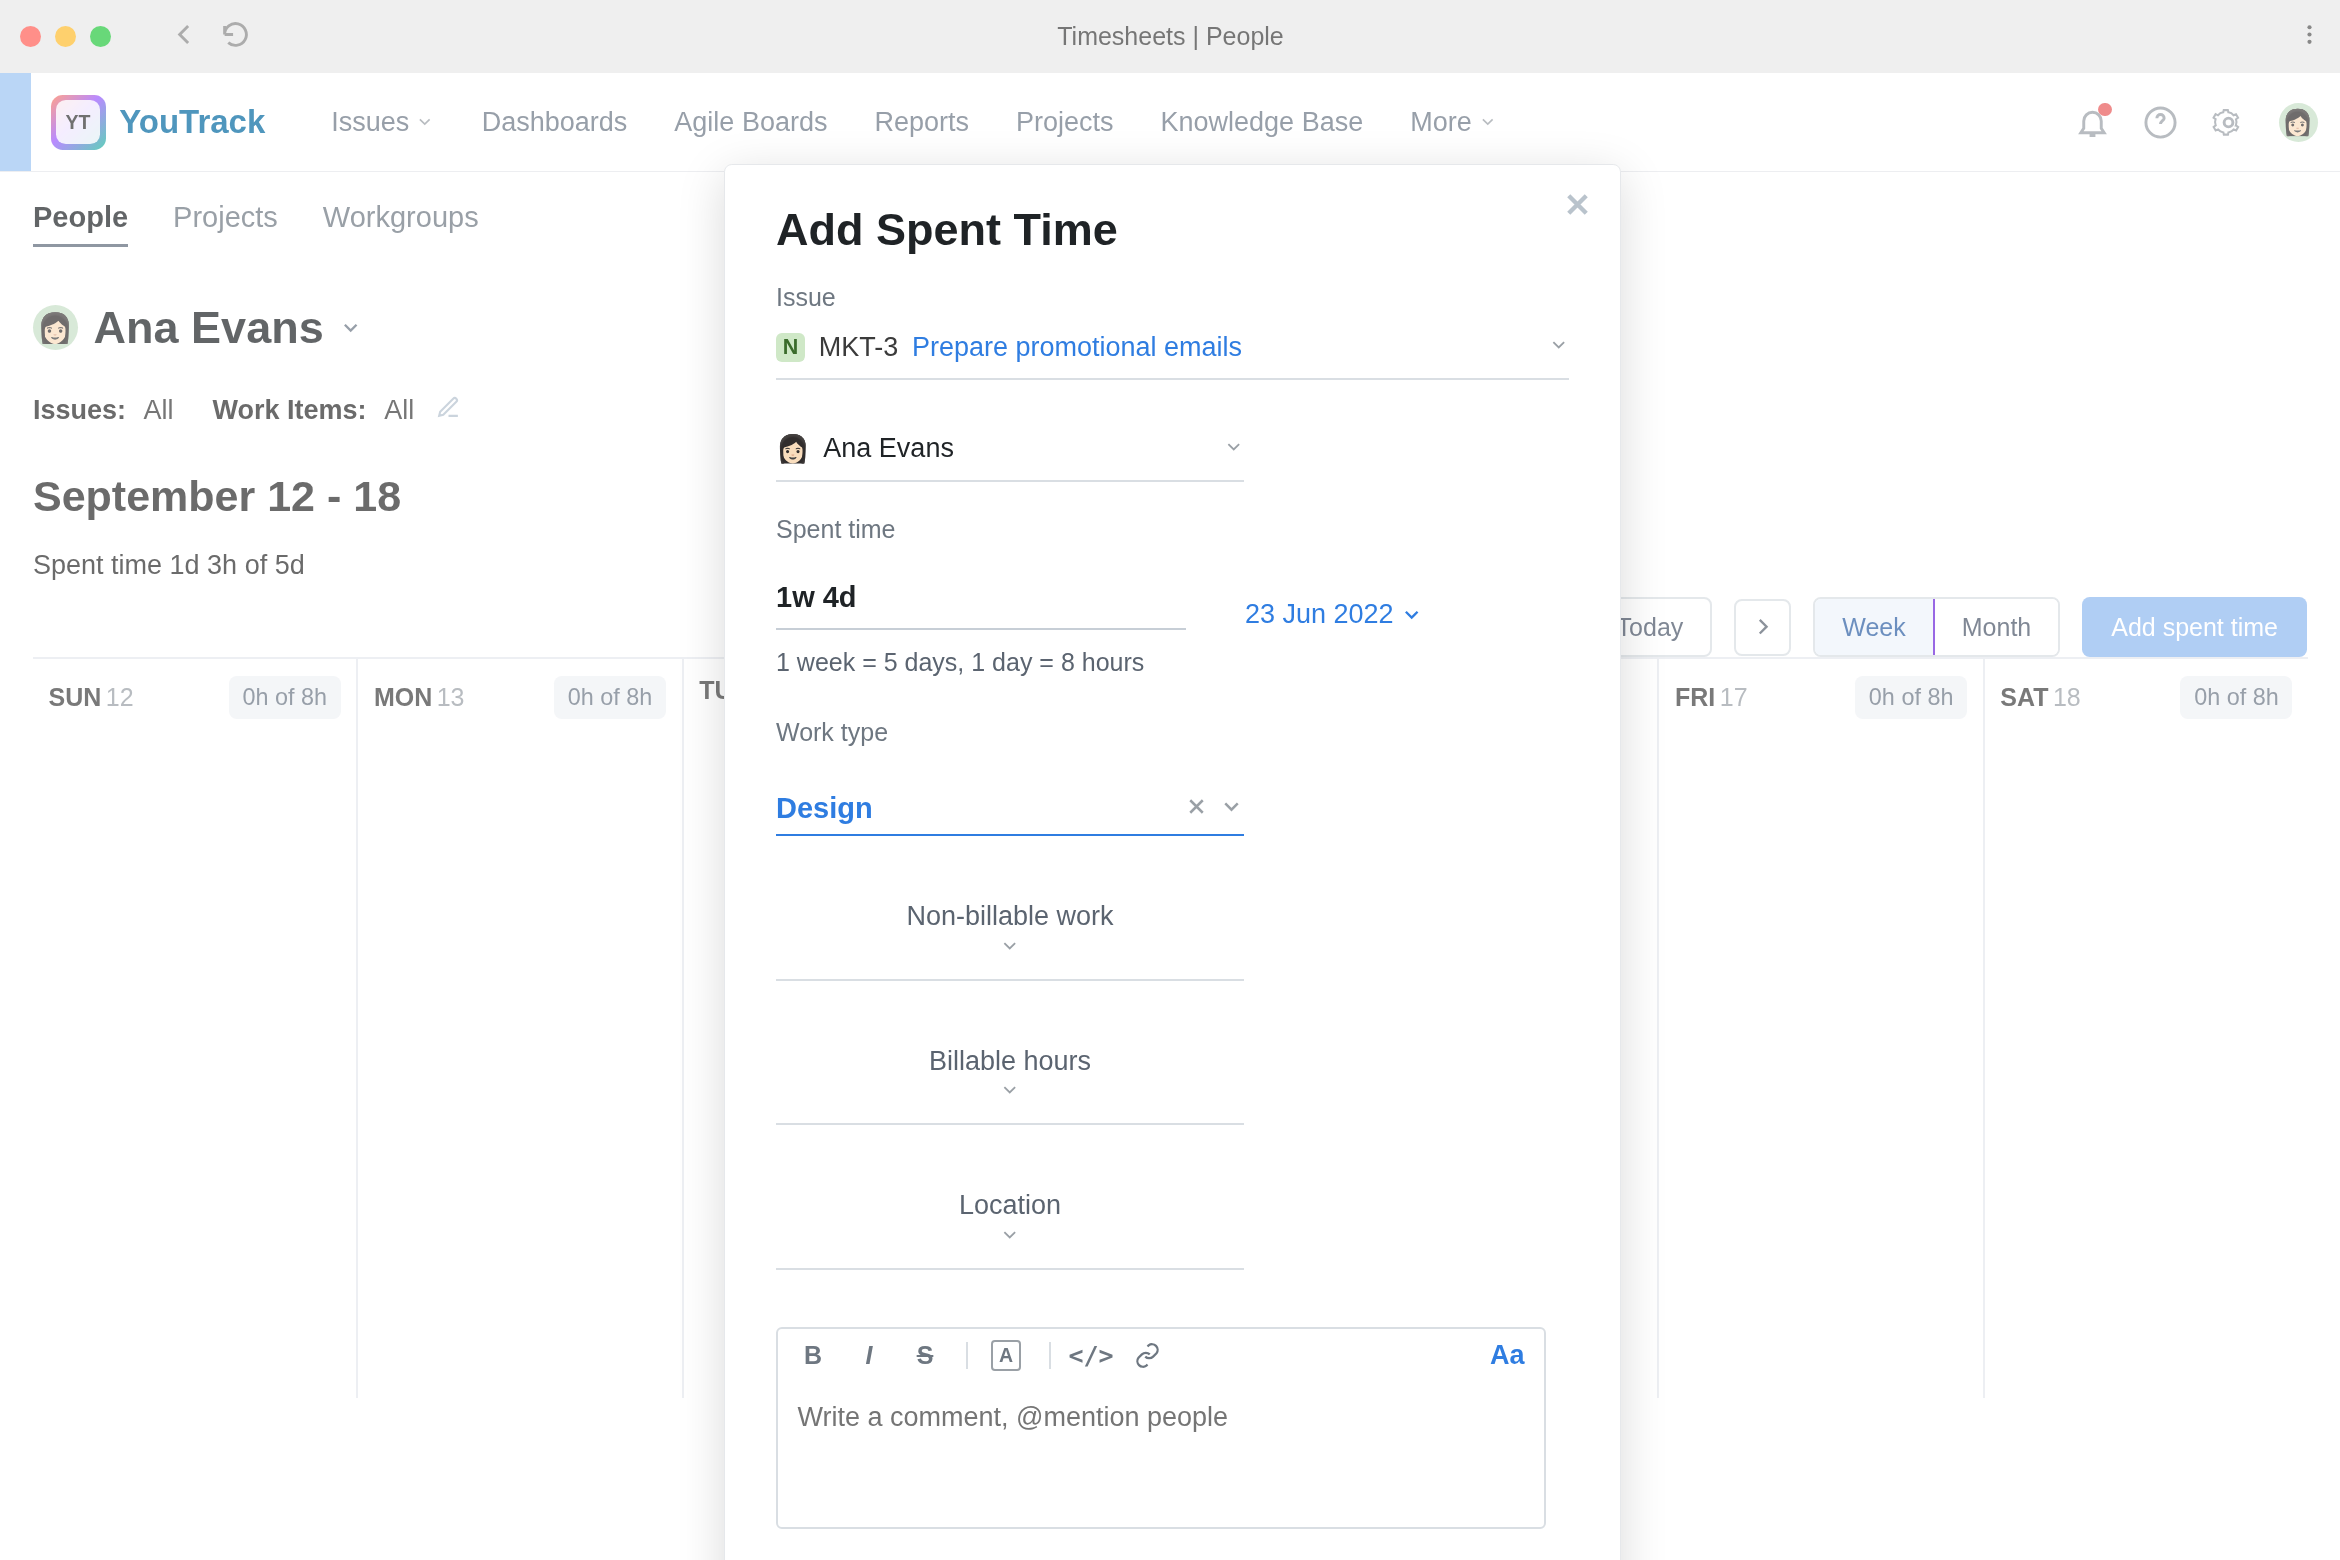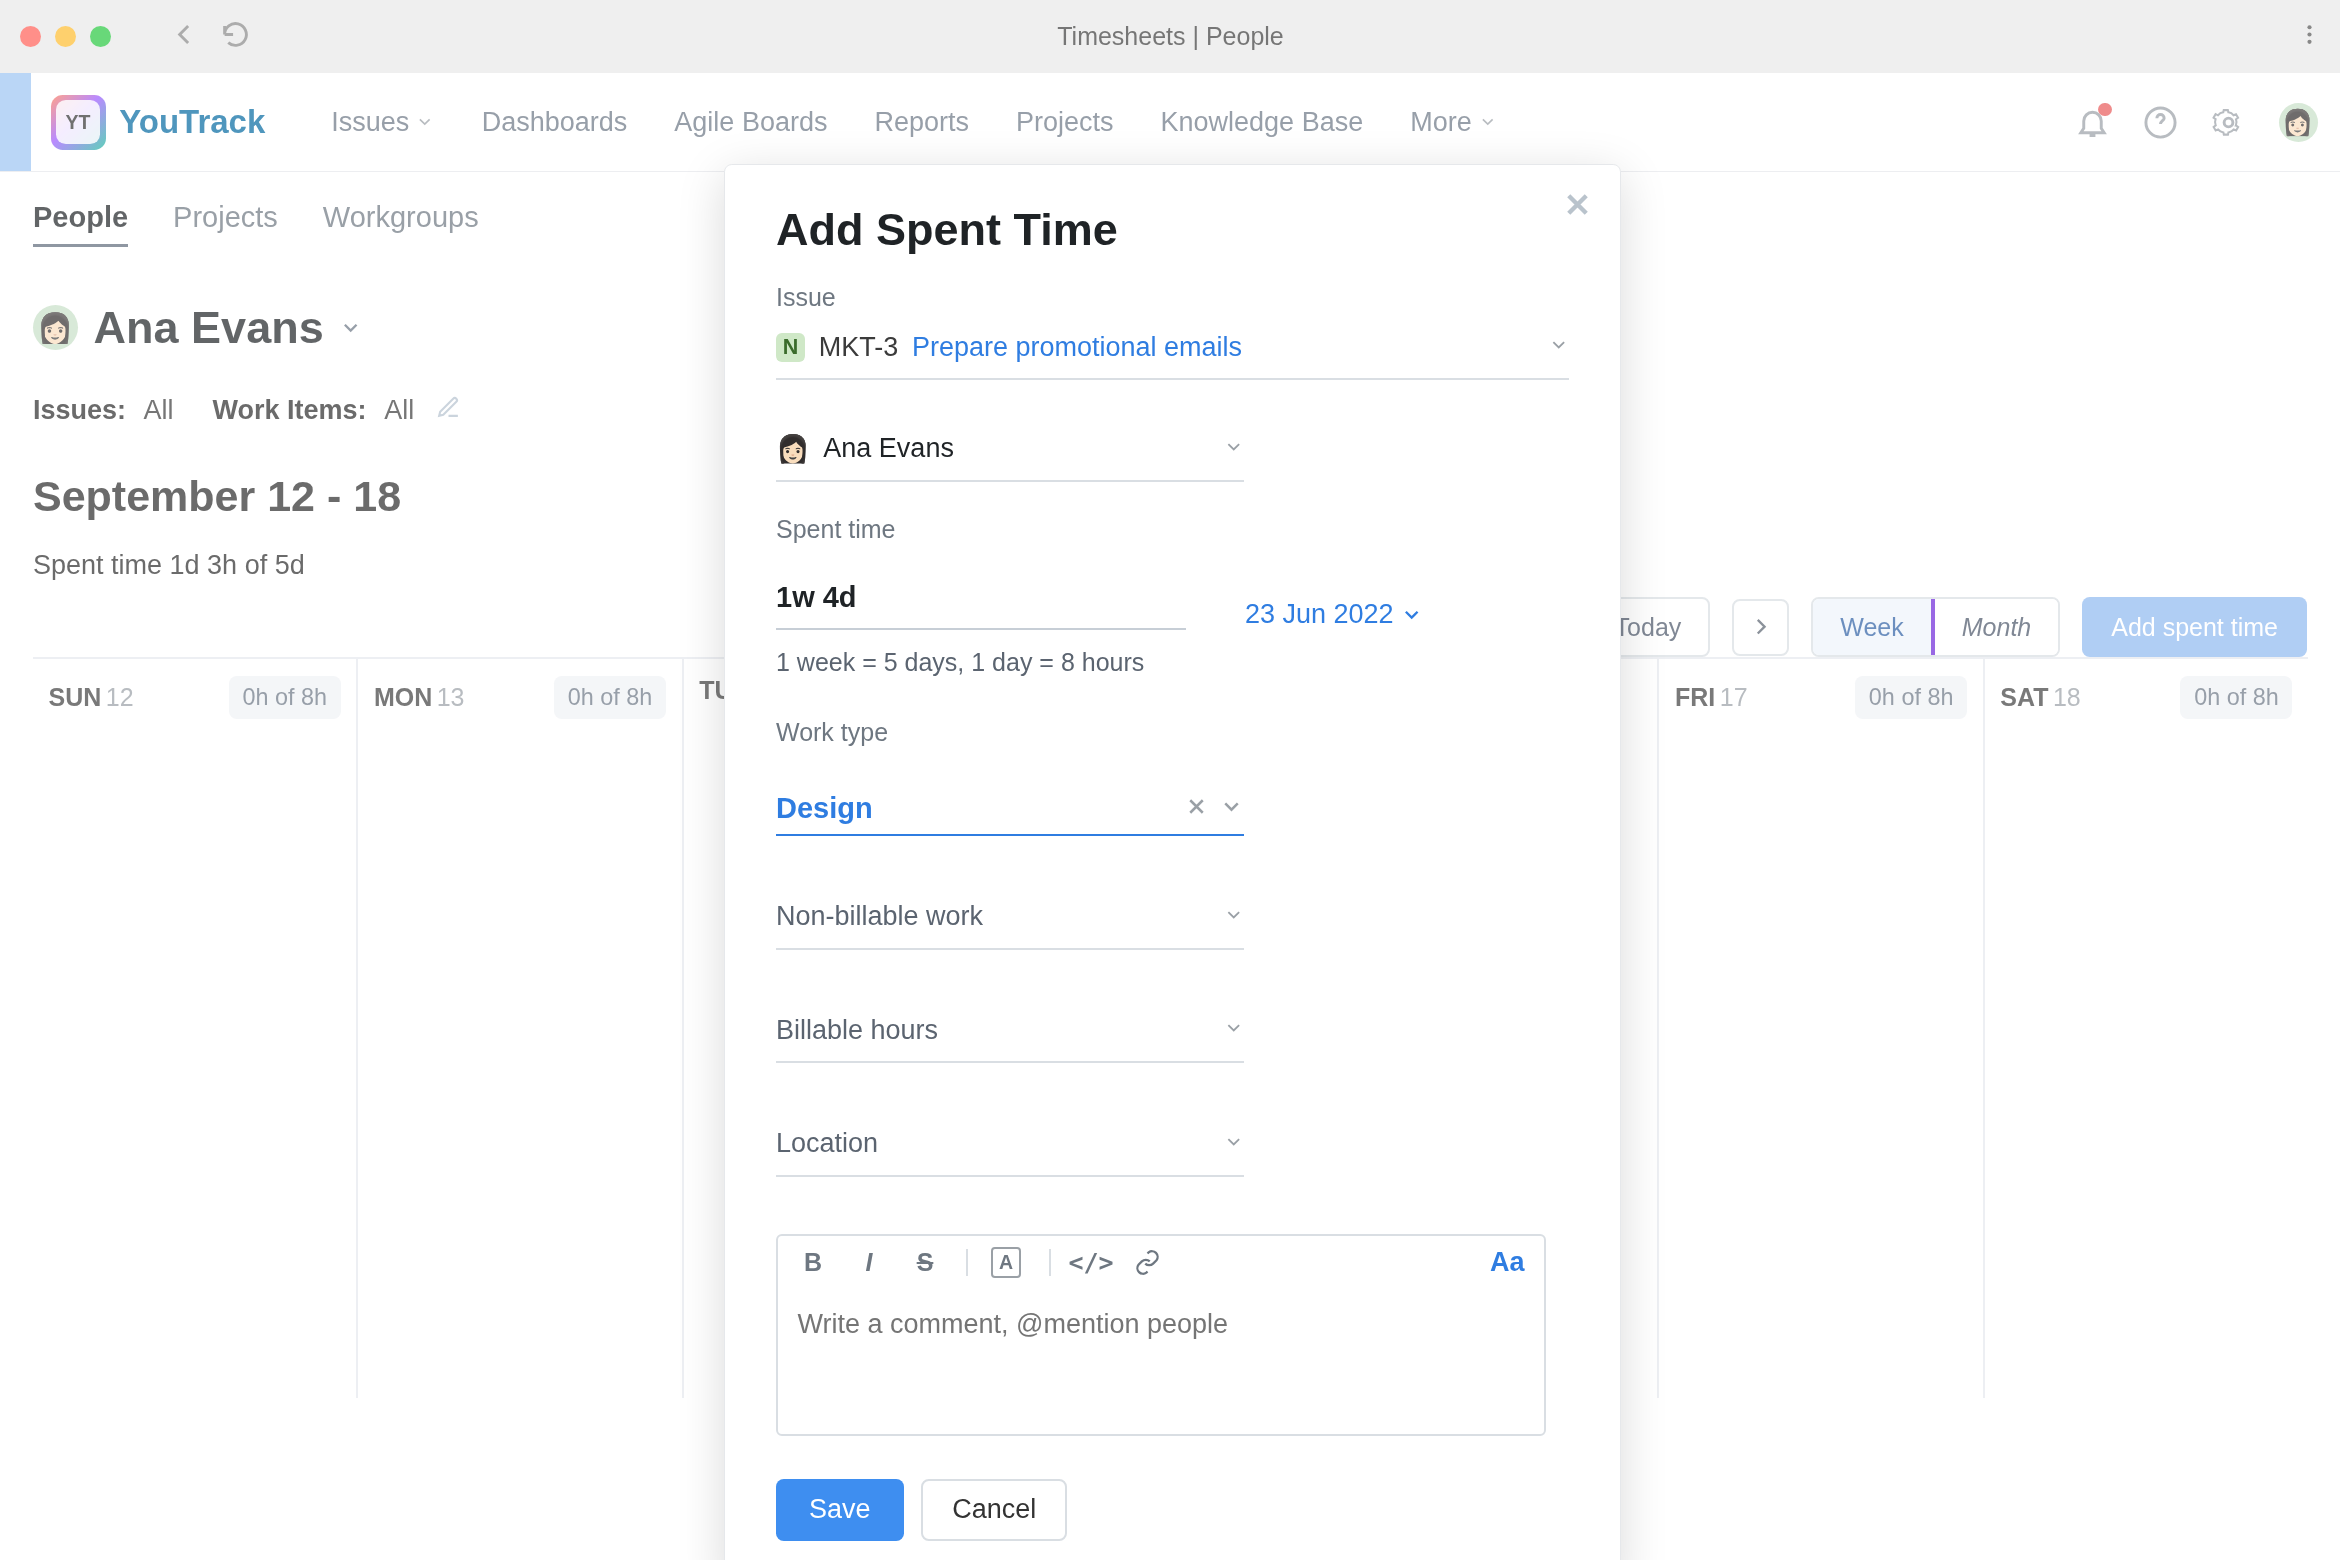--- a/index.html
+++ b/index.html
@@ -46,21 +46,21 @@
     .filters-row .lbl { font-weight: 700; color: #2b2b2b; }
     .filters-row .val { color: #3b3b3b; }
     .edit-ic { color: #b5c2cf; }
     
     .daterange { font-size: 43px; font-weight: 700; margin-top: 45px; color: #2b2b2b; }
     .spent-summary { font-size: 27px; margin-top: 29px; color: #2b2b2b; }
     
     .toolbar-right { position: absolute; right: 33px; top: 597px; display: flex; align-items: center; gap: 22px; }
     .seg { display: flex; border: 2px solid #d9dee3; border-radius: 7.8px; overflow: hidden; background:#fff; }
     .seg-btn { padding: 13.7px 27px; font-size: 25px; color: #4a5568; background: #fff; border: none; cursor: pointer; }
-    .seg-btn + .seg-btn { border-left: 4px solid #6d28d9; font-style: italic; }
+    .seg-btn + .seg-btn { border-left: 2px solid #6d28d9; }
     .seg-btn.active { background: #eef4fb; color: #2d5fa4; }
     .btn-icon { width: 57px; height: 57px; border: 2px solid #d9dee3; border-radius: 7.8px; display: flex; align-items: center; justify-content: center; color: #5a6370; background:#fff; }
     .btn-primary { background: #8fb9f0; color: #fff; border: none; padding: 15.6px 29px; font-size: 25px; border-radius: 7.8px; cursor: pointer; }
     
     
     .weekgrid { display: flex; margin-top: 76px; border-top: 2px solid #e5e9ee; height: 741px; }
     .daycol { flex: 1; border-left: 2px solid #e5e9ee; padding: 17.6px 15.6px; position: relative; }
     .daycol:first-child { border-left: none; }
     .dayhead { display: flex; align-items: center; justify-content: space-between; }
     .dayname { font-weight: 700; font-size: 25px; color: #404040; }
@@ -85,21 +85,21 @@
     .spent-row { margin-top: 31px; display: flex; align-items: flex-end; gap: 59px; }
     .spent-input { border: none; border-bottom: 2px solid #c7ced6; font-size: 29px; padding: 5.9px 0 13.7px; width: 410px; font-weight: 600; color: #1f2326; outline: none; }
     .date-link { color: #2f7de1; font-size: 27px; display: flex; align-items: center; gap: 5.9px; }
     .hint { font-size: 25px; color: #5b6470; margin-top: 17.6px; }
     
     .wt-row { margin-top: 45px; width: 468px; border-bottom: 2.9px solid #2f7de1; padding-bottom: 9.8px; display: flex; align-items: center; justify-content: space-between; font-weight: bold; }
     .wt-val { color: #2f7de1; font-size: 29px; }
     .wt-right { display: flex; gap: 9.8px; color: #9aa0a6; }
     .wt-right svg { width: 25px; height: 25px; }
     
-    .sel-row { margin-top: 55px; width: 468px; border-bottom: 2px solid #d9dee3; padding: 9.8px 0 15.6px; display: flex; align-items: center; justify-content: space-between; font-size: 27px; color: #5b6470; }
+    .sel-row { margin-top: 55px; width: 468px; border-bottom: 2px solid #d9dee3; padding: 9.8px 0 15.6px; display: flex; align-items: center; justify-content: space-between; font-size: 27px; color: #5b6470; flex-direction: column; }
     
     .comment-block { margin-top: 57px; border: 2px solid #d9dee3; border-radius: 5.9px; width: 770px; }
     .tb { display: flex; align-items: center; gap: 25px; padding: 11.7px 19.5px; border-bottom: 1px solid transparent; }
     .tb .tool { width: 31px; height: 31px; color: #6e7781; display: flex; align-items: center; justify-content: center; font-size: 25px; font-weight: 700; }
     .tb .divider { width: 2px; height: 27px; background: #d9dee3; }
     .tb .tool-box { border: 2px solid #9aa0a6; border-radius: 3.9px; padding: 2px 5.9px; font-size: 19.5px; }
     .tb .aa { margin-left: auto; color: #2f7de1; font-weight: 700; font-size: 27px; }
     .comment-input { width: 100%; border: none; padding: 17.6px 19.5px 59px; font-size: 27px; color: #8a919c; outline: none; resize: none; font-family: inherit; }
     
     .modal-footer { margin-top: 43px; display: flex; gap: 17.6px; }

